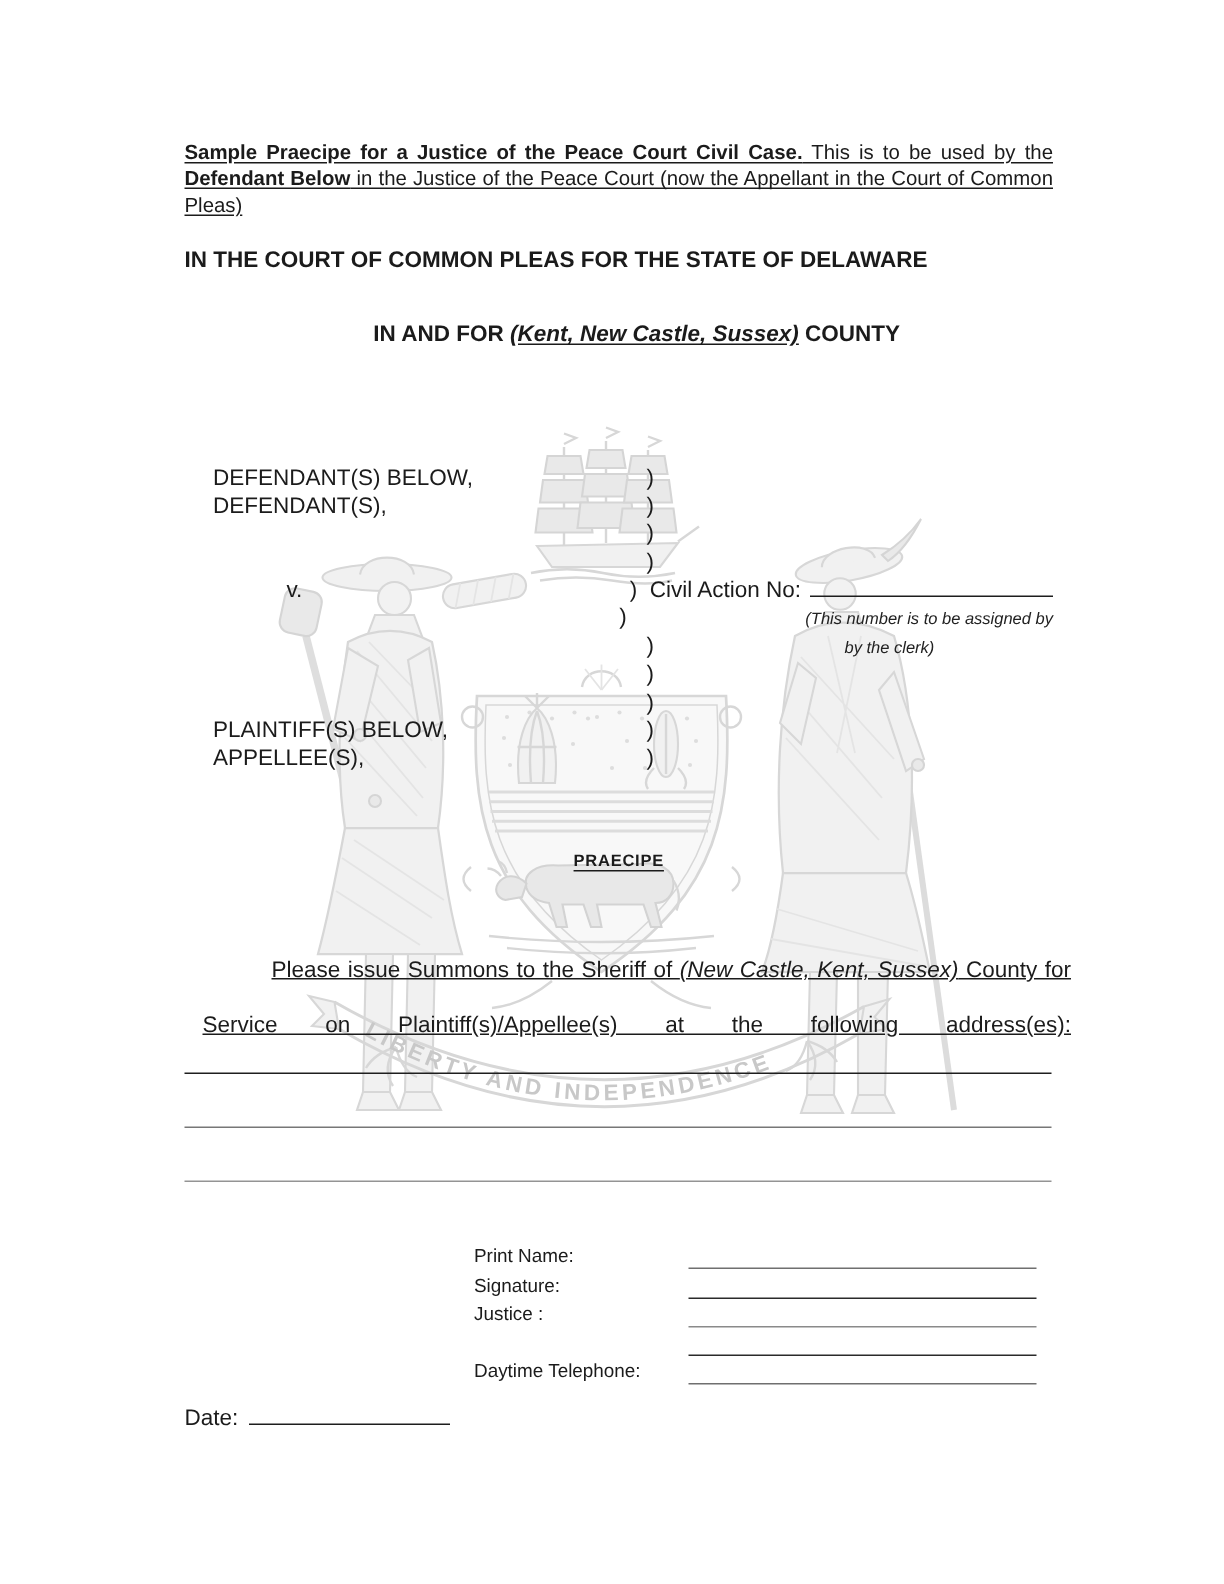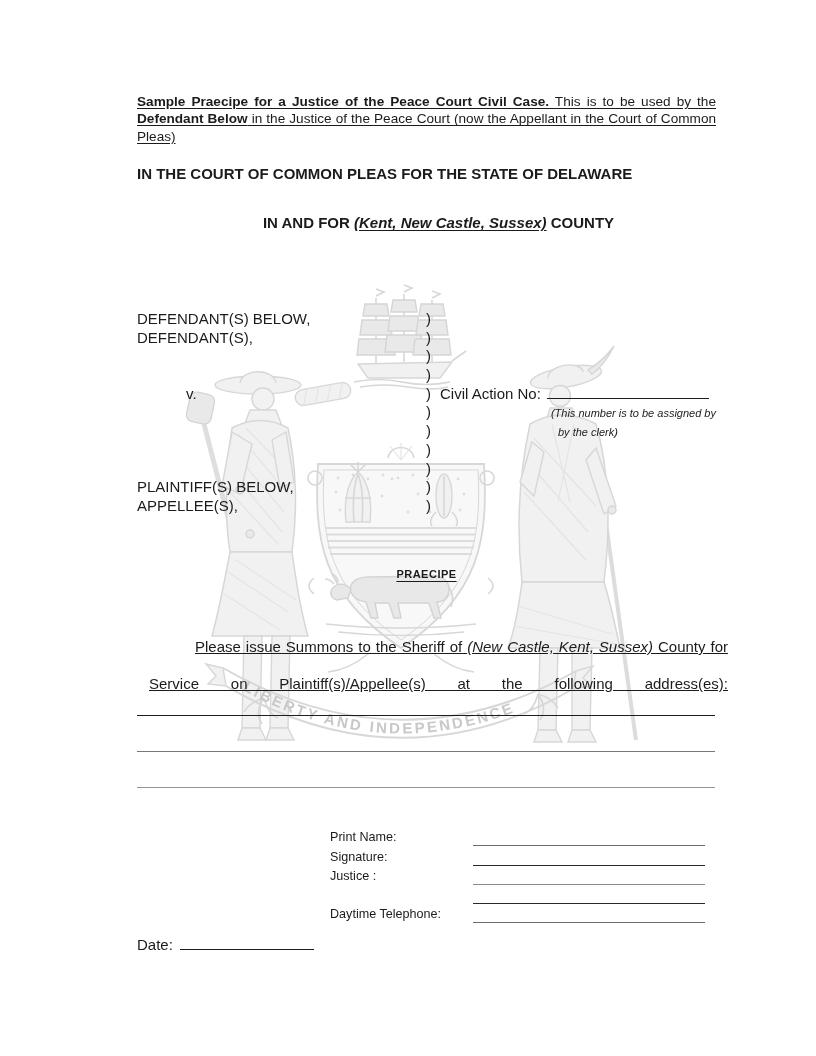--- a/index.html
+++ b/index.html
@@ -6,37 +6,37 @@
   .page{
     position:relative;width:816px;height:1056px;background:#ffffff;
     font-family:"Liberation Sans",sans-serif;color:#1b1b1b;overflow:hidden;
   }
   
   .watermark{position:absolute;left:168px;top:282px;width:482px;height:472px;z-index:0;}
   .wm-stroke{fill:none;stroke:#d7d7d7;stroke-width:1.6;}
   .wm-fill{fill:#f1f1f1;stroke:#d7d7d7;stroke-width:1.4;}
   .wm-mid{fill:#e9e9e9;stroke:#d5d5d5;stroke-width:1.4;}
   .wm-hatch{stroke:#e4e4e4;stroke-width:1.2;fill:none;}
-  .content{position:absolute;left:18px;top:0;width:672px;height:1056px;z-index:1;}
+  .content{position:absolute;left:4px;top:0;width:672px;height:1056px;z-index:1;}
   
   .intro{
     position:absolute;left:119px;top:93px;width:579px;margin:0;
     font-size:13.6px;line-height:17.4px;text-align:justify;
     text-decoration:underline;text-underline-offset:2px;
   }
   .intro b{font-weight:bold;}
   
   .court1{position:absolute;left:119px;top:165px;width:579px;margin:0;
     text-align:left;font-size:15px;font-weight:bold;}
   .court2{position:absolute;left:119px;top:202px;width:579px;margin:12px;
     text-align:center;font-size:15px;font-weight:bold;}
   .court2 .counties{font-style:italic;text-decoration:underline;text-underline-offset:2px;}
   
   .caption{position:absolute;left:119px;top:310px;width:579px;font-size:15px;}
-  .cap-row{display:flex;height:18.7px;align-items:baseline;line-height:18.7px;}
+  .cap-row{display:flex;height:18.7px;align-items:baseline;line-height:18.7px;margin-left:19px;}
   .cap-left{width:289px;white-space:pre;}
   .cap-left.v{padding-left:49px;box-sizing:border-box;}
   .cap-paren{width:14px;}
   .cap-right{flex:1;white-space:nowrap;}
   .ca-line{display:inline-block;width:162px;height:12px;border-bottom:1.5px solid #1d1d1d;margin-left:6px;}
   .cap-note{font-size:11px;font-style:italic;padding-left:111px;color:#222;}
   .cap-note.n2{padding-left:118px;}
   
   .praecipe{position:absolute;left:119px;top:568px;width:579px;margin:0;
     text-align:center;font-size:11px;font-weight:bold;}

